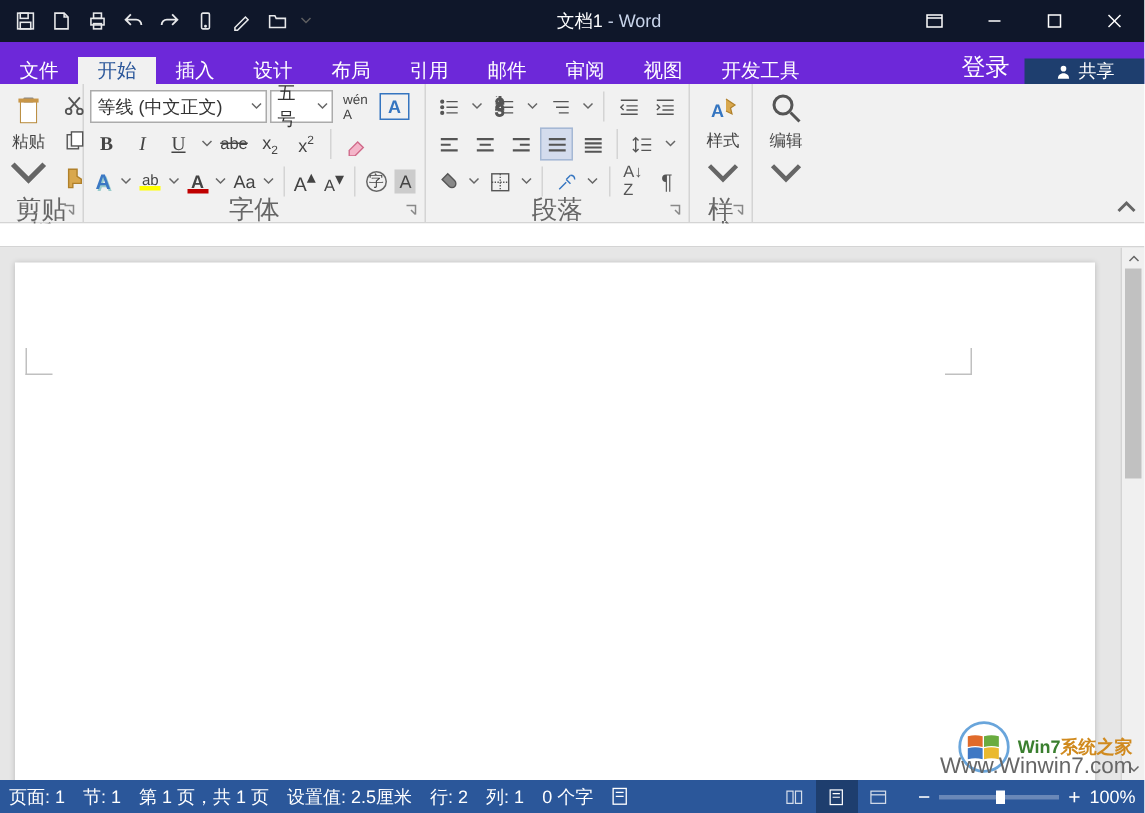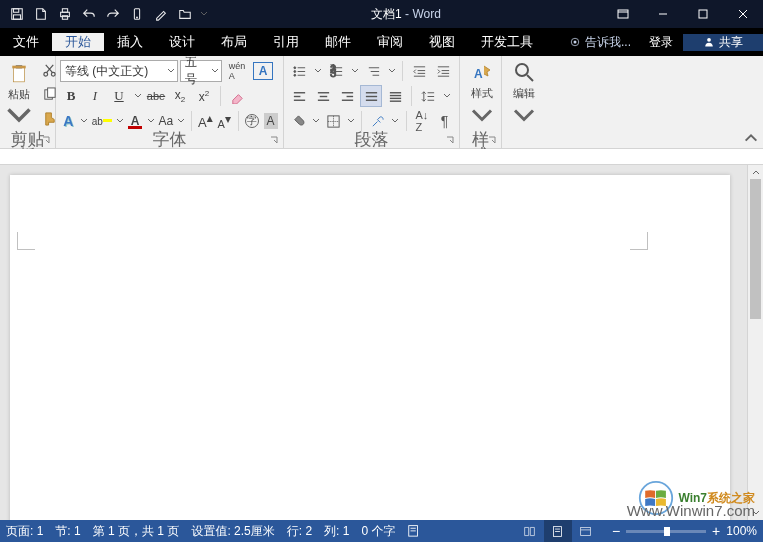--- a/index.html
+++ b/index.html
@@ -6,26 +6,26 @@
 body{width:763px;height:542px;overflow:hidden;background:#fff;position:relative}
 .titlebar{height:28px;background:#0f172a;display:flex;align-items:center;color:#fff}
 .qat{display:flex;align-items:center;gap:2px;padding-left:6px}
 .qat-btn{width:22px;height:22px;display:flex;align-items:center;justify-content:center;color:#fff;opacity:.9}
 .qat-btn svg{width:14px;height:14px}
 .title-center{flex:1;text-align:center;font-size:12px;color:#fff}
 .title-center .dim{color:#c8d4ea}
 .win-controls{display:flex;align-items:center;gap:0}
 .win-btn{width:40px;height:28px;display:flex;align-items:center;justify-content:center;color:#fff}
 .win-btn svg{width:12px;height:12px}
-.tabs{height:28px;background:#000000;display:flex;align-items:center;color:#fff}
+.tabs{height:28px;background:#6d28d9;display:flex;align-items:flex-end;color:#fff}
 .tab{padding:0 13px;display:flex;align-items:center;font-size:13px;cursor:pointer}
 .tab.active{background:#f1f1f1;color:#2b579a}
 .tabs-spacer{flex:1}
 .tell-me{display:flex;align-items:center;gap:4px;color:#c8d4ea;padding:0 8px;font-size:12px}
-.login{padding:0 10px;display:flex;align-items:center;font-size:12px}
+.login{padding:0 10px;display:flex;align-items:center;font-size:16px}
 .share{padding:0 20px;display:flex;align-items:center;gap:4px;background:#1e3e6e;font-size:12px}
 .ribbon{height:93px;background:#f1f1f1;border-bottom:1px solid #d4d4d4;display:flex;position:relative}
 .group{border-right:1px solid #d4d4d4;display:flex;flex-direction:column;padding:2px 4px 0 4px;position:relative}
 .group-title{text-align:center;font-size:17px;color:#666;height:16px;line-height:16px;margin-top:auto}
 .group-launcher{position:absolute;right:2px;bottom:2px;width:12px;height:12px;color:#888}
 .group-launcher svg{width:10px;height:10px}
 .row{display:flex;align-items:center;gap:2px}
 .btn{display:flex;align-items:center;justify-content:center;color:#444;border:1px solid transparent;background:transparent}
 .sbtn{width:22px;height:22px}
 .sbtn svg{width:15px;height:15px}
@@ -165,27 +165,20 @@
   <div class="tab active">开始</div>
   <div class="tab">插入</div>
   <div class="tab">设计</div>
   <div class="tab">布局</div>
   <div class="tab">引用</div>
   <div class="tab">邮件</div>
   <div class="tab">审阅</div>
   <div class="tab">视图</div>
   <div class="tab">开发工具</div>
   <div class="tabs-spacer"></div>
-  <div class="tell-me">
-    <svg width="12" height="12" viewBox="0 0 16 16" fill="currentColor">
-        <circle cx="8" cy="8" r="5" fill="none" stroke="currentColor"></circle>
-        <circle cx="8" cy="8" r="2"></circle>
-      </svg>
-    <span>告诉我...</span>
-  </div>
   <div class="login">登录</div>
   <div class="share">
     <svg width="12" height="12" viewBox="0 0 16 16" fill="currentColor">
         <circle cx="8" cy="5" r="2.5"></circle>
         <path d="M3 14c0-3 2-5 5-5s5 2 5 5"></path>
       </svg>
     <span>共享</span>
   </div>
 </div>
 
@@ -285,21 +278,21 @@
     </div>
     <div class="row" style="margin-top:3px">
       <div class="btn sbtn">
           <span style="color:#3b78c4;font-weight:bold;font-size:14px;text-shadow:1px 1px #9cc">A</span>
         </div>
       <div class="btn dd">
           <svg viewBox="0 0 8 8">
             <path d="M1 2l3 3 3-3" fill="none" stroke="#666"></path>
           </svg>
         </div>
-      <div class="btn sbtn" style="flex-direction:row">
+      <div class="btn sbtn" style="flex-direction:column">
           <span style="font-size:10px">ab</span>
           <div class="color-bar" style="background:#ffff00"></div>
         </div>
       <div class="btn dd">
           <svg viewBox="0 0 8 8">
             <path d="M1 2l3 3 3-3" fill="none" stroke="#666"></path>
           </svg>
         </div>
       <div class="btn sbtn" style="flex-direction:column">
           <span style="font-size:12px;font-weight:bold">A</span>

